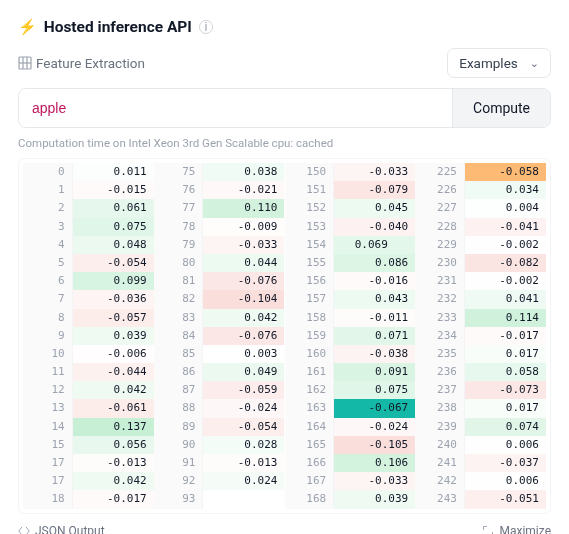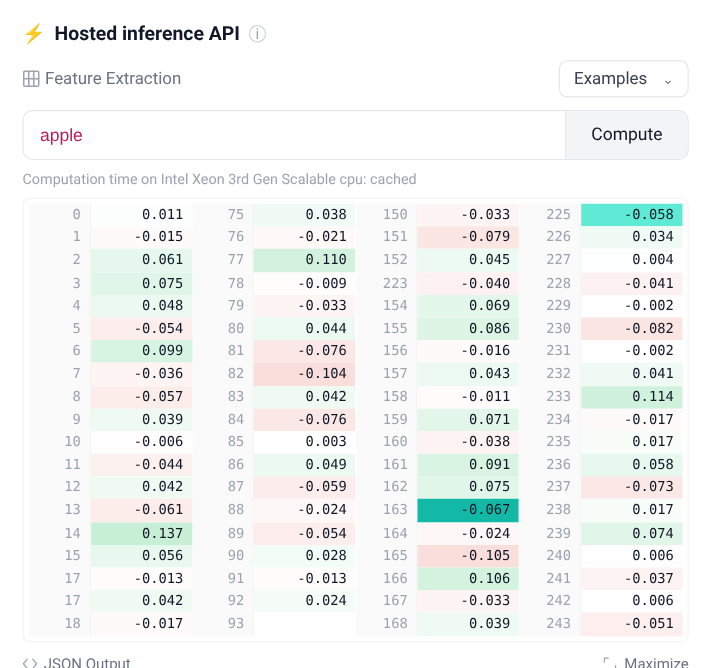--- a/index.html
+++ b/index.html
@@ -253,21 +253,21 @@
             <div class="cell val-cell" style="background: rgb(244, 252, 247);">0.028</div>
             <div class="cell val-cell" style="background: rgb(254, 251, 251);">-0.013</div>
             <div class="cell val-cell" style="background: rgb(245, 252, 248);">0.024</div>
           </div>
         </div>
         <div class="col-pair">
           <div class="idx-col">
             <div class="cell idx-cell">150</div>
             <div class="cell idx-cell">151</div>
             <div class="cell idx-cell">152</div>
-            <div class="cell idx-cell">223</div>
+            <div class="cell idx-cell">153</div>
             <div class="cell idx-cell">154</div>
             <div class="cell idx-cell">155</div>
             <div class="cell idx-cell">156</div>
             <div class="cell idx-cell">157</div>
             <div class="cell idx-cell">158</div>
             <div class="cell idx-cell">159</div>
             <div class="cell idx-cell">160</div>
             <div class="cell idx-cell">161</div>
             <div class="cell idx-cell">162</div>
             <div class="cell idx-cell">163</div>
@@ -275,21 +275,21 @@
             <div class="cell idx-cell">165</div>
             <div class="cell idx-cell">166</div>
             <div class="cell idx-cell">167</div>
             <div class="cell idx-cell">168</div>
           </div>
           <div class="val-col">
             <div class="cell val-cell" style="background: rgb(253, 245, 244);">-0.033</div>
             <div class="cell val-cell" style="background: rgb(251, 230, 228);">-0.079</div>
             <div class="cell val-cell" style="background: rgb(237, 250, 242);">0.045</div>
             <div class="cell val-cell" style="background: rgb(253, 242, 241);">-0.040</div>
-            <div class="cell val-cell" style="background: rgb(227, 247, 234);">0.069</div>
+            <div class="cell val-cell" style="background: rgb(227, 247, 234); text-align: center;">0.069</div>
             <div class="cell val-cell" style="background: rgb(220, 245, 229);">0.086</div>
             <div class="cell val-cell" style="background: rgb(254, 250, 250);">-0.016</div>
             <div class="cell val-cell" style="background: rgb(237, 250, 242);">0.043</div>
             <div class="cell val-cell" style="background: rgb(254, 252, 251);">-0.011</div>
             <div class="cell val-cell" style="background: rgb(226, 247, 234);">0.071</div>
             <div class="cell val-cell" style="background: rgb(253, 243, 242);">-0.038</div>
             <div class="cell val-cell" style="background: rgb(218, 244, 228);">0.091</div>
             <div class="cell val-cell" style="background: rgb(224, 246, 233);">0.075</div>
             <div class="cell val-cell" style="background: #14b8a6;">-0.067</div>
             <div class="cell val-cell" style="background: rgb(254, 247, 247);">-0.024</div>
@@ -315,21 +315,21 @@
             <div class="cell idx-cell">236</div>
             <div class="cell idx-cell">237</div>
             <div class="cell idx-cell">238</div>
             <div class="cell idx-cell">239</div>
             <div class="cell idx-cell">240</div>
             <div class="cell idx-cell">241</div>
             <div class="cell idx-cell">242</div>
             <div class="cell idx-cell">243</div>
           </div>
           <div class="val-col">
-            <div class="cell val-cell" style="background: #5eead4;">-0.058</div>
+            <div class="cell val-cell" style="background: #fdba74;">-0.058</div>
             <div class="cell val-cell" style="background: rgb(241, 251, 245);">0.034</div>
             <div class="cell val-cell" style="background: rgb(253, 255, 254);">0.004</div>
             <div class="cell val-cell" style="background: rgb(253, 242, 241);">-0.041</div>
             <div class="cell val-cell" style="background: rgb(255, 254, 254);">-0.002</div>
             <div class="cell val-cell" style="background: rgb(251, 229, 227);">-0.082</div>
             <div class="cell val-cell" style="background: rgb(255, 254, 254);">-0.002</div>
             <div class="cell val-cell" style="background: rgb(238, 250, 243);">0.041</div>
             <div class="cell val-cell" style="background: rgb(208, 242, 221);">0.114</div>
             <div class="cell val-cell" style="background: rgb(254, 250, 249);">-0.017</div>
             <div class="cell val-cell" style="background: rgb(248, 253, 250);">0.017</div>

